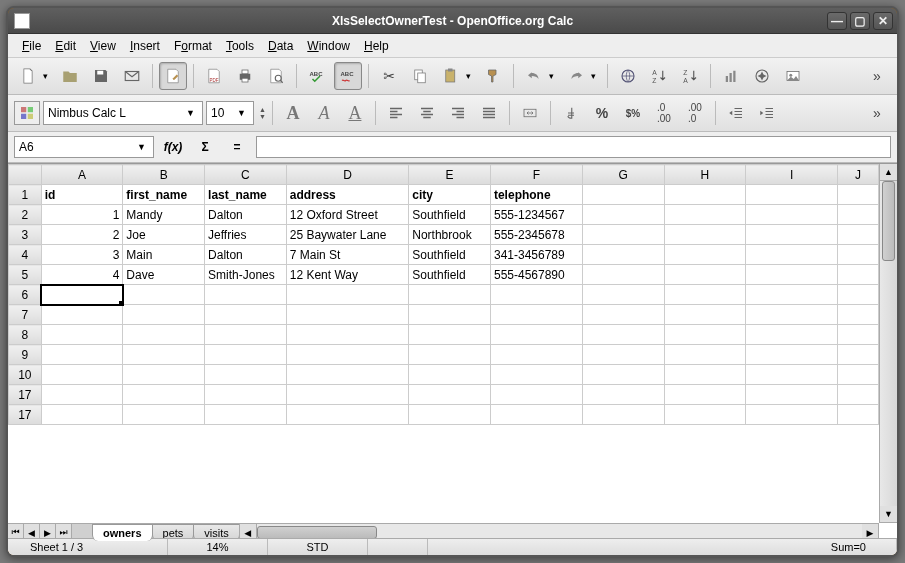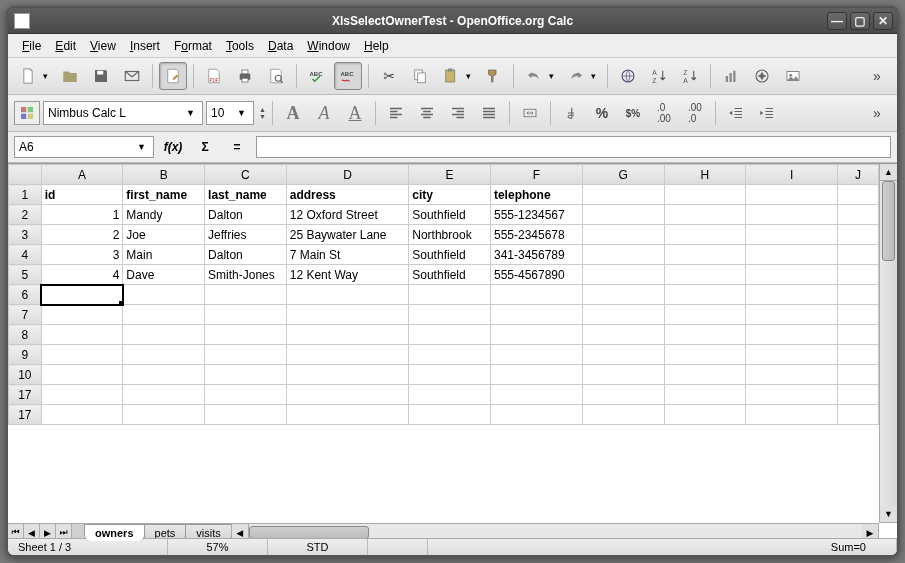--- a/index.html
+++ b/index.html
@@ -174,35 +174,35 @@
 .scroll-btn { height:17px; display:flex; align-items:center; justify-content:center; background:#e0e0e0; border-bottom:1px solid #aaa; cursor:pointer; font-size:9px;}
 .vscroll .track { flex:1; position:relative;}
 .vscroll .thumb { position:absolute; left:2px; right:2px; top:0; height:80px; background:linear-gradient(90deg,#d0d0d0,#bbb); border:1px solid #888; border-radius:3px;}
 .hscroll-row {
   position: absolute; left:0; right:18px; bottom: 14px; height: 18px;
   display:flex;
   border-top:1px solid #aaa;
 }
 .tab-nav { display:flex; }
 .tab-nav .nav { width:16px; background:#e0e0e0; border-right:1px solid #aaa; display:flex; align-items:center; justify-content:center; font-size:9px; cursor:pointer;}
-.sheet-tabs { display:flex; align-items:flex-end; background:#d0d0d0; padding-left:12px;}
+.sheet-tabs { display:flex; align-items:flex-end; background:#d0d0d0; padding-left:20px;}
 .sheet-tab { padding:2px 10px; background:linear-gradient(#e8e8e8,#d4d4d4); border:1px solid #999; border-bottom:none; margin-right:-1px; cursor:pointer; font-size:11px; border-radius: 0 0 6px 6px;}
 .sheet-tab.active { background:#fff; font-weight:bold; z-index:1;}
 .hscroll { flex:1; display:flex; background:#e8e8e8; border-left:1px solid #aaa;}
 .hscroll .scroll-btn { width:17px; height:auto; border-right:1px solid #aaa; border-bottom:none;}
 .hscroll .track { flex:1; position:relative;}
 .hscroll .thumb { position:absolute; top:2px; bottom:2px; left:0; width:120px; background:linear-gradient(#d0d0d0,#bbb); border:1px solid #888; border-radius:3px;}
 .statusbar {
   position:absolute; left:0; right:0; bottom:0; height:17px;
   display:flex; align-items:center;
   background:linear-gradient(#eee,#ddd);
   border-top:1px solid #aaa;
   font-size:11px;
 }
-.statusbar .cell { padding:0 10px; border-right:1px solid #bbb; height:100%; display:flex; align-items:center;}
+.statusbar .cell { padding:0 22px; border-right:1px solid #bbb; height:100%; display:flex; align-items:center;}
 .statusbar .cell.wide{flex:1;}
 .statusbar .cell.mid{width:100px; justify-content:center;}
 .handle-box {
   font-family: monospace;
   width:26px; height:24px;
   border:1px solid #999;
   background: #eee;
   display:flex;align-items:center;justify-content:center;
   font-size:10px;
 }
@@ -685,20 +685,20 @@
         <div class="scroll-btn">◀</div>
         <div class="track">
             <div class="thumb"></div>
           </div>
         <div class="scroll-btn">▶</div>
       </div>
     </div>
 
     <div class="statusbar">
       <div class="cell" style="width:160px">Sheet 1 / 3</div>
-      <div class="cell mid">57%</div>
+      <div class="cell mid">14%</div>
       <div class="cell mid">STD</div>
       <div class="cell" style="width:60px"></div>
       <div class="cell wide" style="justify-content:flex-end;padding-right:30px">Sum=0</div>
     </div>
   </div>
 
 </div>
 
 </body></html>

